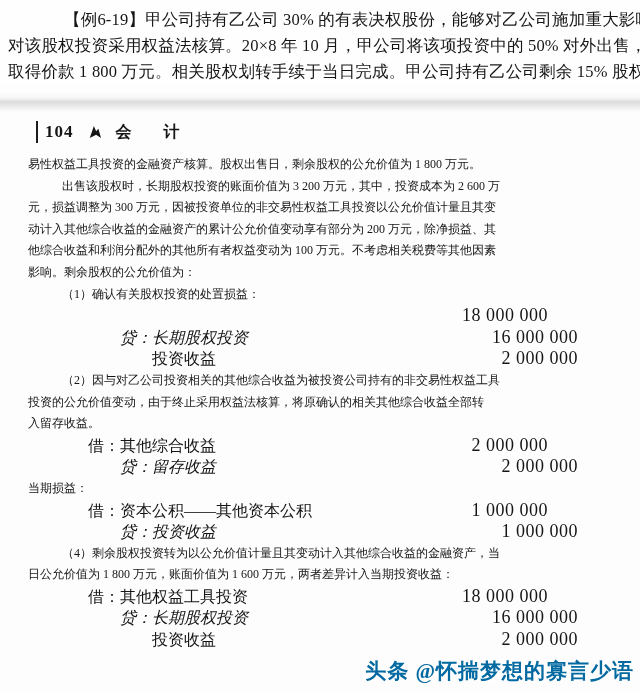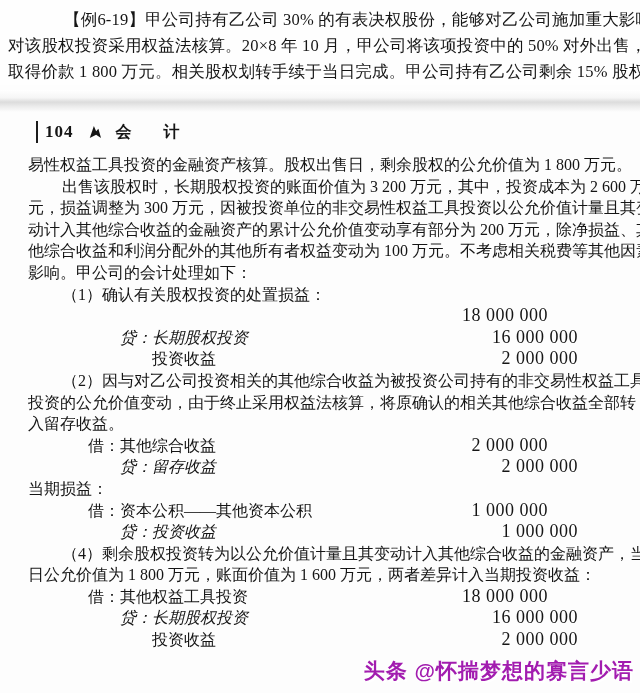--- a/index.html
+++ b/index.html
@@ -18,21 +18,21 @@
     background:linear-gradient(to bottom,#ffffff 0%,#f6f6f6 35%,#dcdcdc 55%,#ececec 75%,#fdfdfd 100%);
   }
   
   .page-header{display:flex;align-items:center;height:24px;margin:8px 0 6px 36px;}
   .hbar{width:2px;height:22px;background:#1c1c1c;margin-right:7px;}
   .pnum{font-weight:bold;font-size:17px;letter-spacing:1px;}
   .logo{display:inline-flex;margin:0 12px 0 12px;}
   .sect{font-size:16px;font-weight:bold;}
   
   .content{position:relative;padding:4px 28px 0 28px;}
-  .bl{font-size:16px;line-height:21.6px;height:21.6px;white-space:nowrap;}
+  .bl{font-size:12px;line-height:21.6px;height:21.6px;white-space:nowrap;}
   .bl.ind{text-indent:34px;}
   .jrow{position:relative;height:21.6px;line-height:21.6px;font-size:16px;}
   .jlabel{position:absolute;top:0;white-space:nowrap;}
   .jlabel.lv1{left:60px;}
   .jlabel.lv2{left:92px;font-style:italic;}
   .jlabel.lv3{left:124px;}
   .amount{position:absolute;top:0;font-size:18px;letter-spacing:.5px;}
   .amount.debit{right:64px;}
   .amount.credit{right:34px;}
   
@@ -68,21 +68,21 @@
   </div>
 
   <div class="content">
 
     <div class="bl">易性权益工具投资的金融资产核算。股权出售日，剩余股权的公允价值为 1 800 万元。</div>
 
     <div class="bl ind">出售该股权时，长期股权投资的账面价值为 3 200 万元，其中，投资成本为 2 600 万</div>
     <div class="bl">元，损益调整为 300 万元，因被投资单位的非交易性权益工具投资以公允价值计量且其变</div>
     <div class="bl">动计入其他综合收益的金融资产的累计公允价值变动享有部分为 200 万元，除净损益、其</div>
     <div class="bl">他综合收益和利润分配外的其他所有者权益变动为 100 万元。不考虑相关税费等其他因素</div>
-    <div class="bl">影响。甲公司的会计处理如下：</div>
+    <div class="bl">影响。剩余股权的公允价值为：</div>
 
     <div class="bl ind">（1）确认有关股权投资的处置损益：</div>
 
     <div class="jrow">
       <span class="amount debit">18 000 000</span>
     </div>
     <div class="jrow">
       <span class="jlabel lv2">贷：长期股权投资</span>
       <span class="amount credit">16 000 000</span>
     </div>
@@ -126,15 +126,15 @@
       <span class="jlabel lv2">贷：长期股权投资</span>
       <span class="amount credit">16 000 000</span>
     </div>
     <div class="jrow">
       <span class="jlabel lv3">投资收益</span>
       <span class="amount credit">2 000 000</span>
     </div>
 
   </div>
 
-  <div class="watermark" style="color: #a21caf;">头条 @怀揣梦想的寡言少语</div>
+  <div class="watermark" style="color: #0369a1; font-family: Liberation Serif, serif;">头条 @怀揣梦想的寡言少语</div>
 
 </div>
 
 </body></html>

